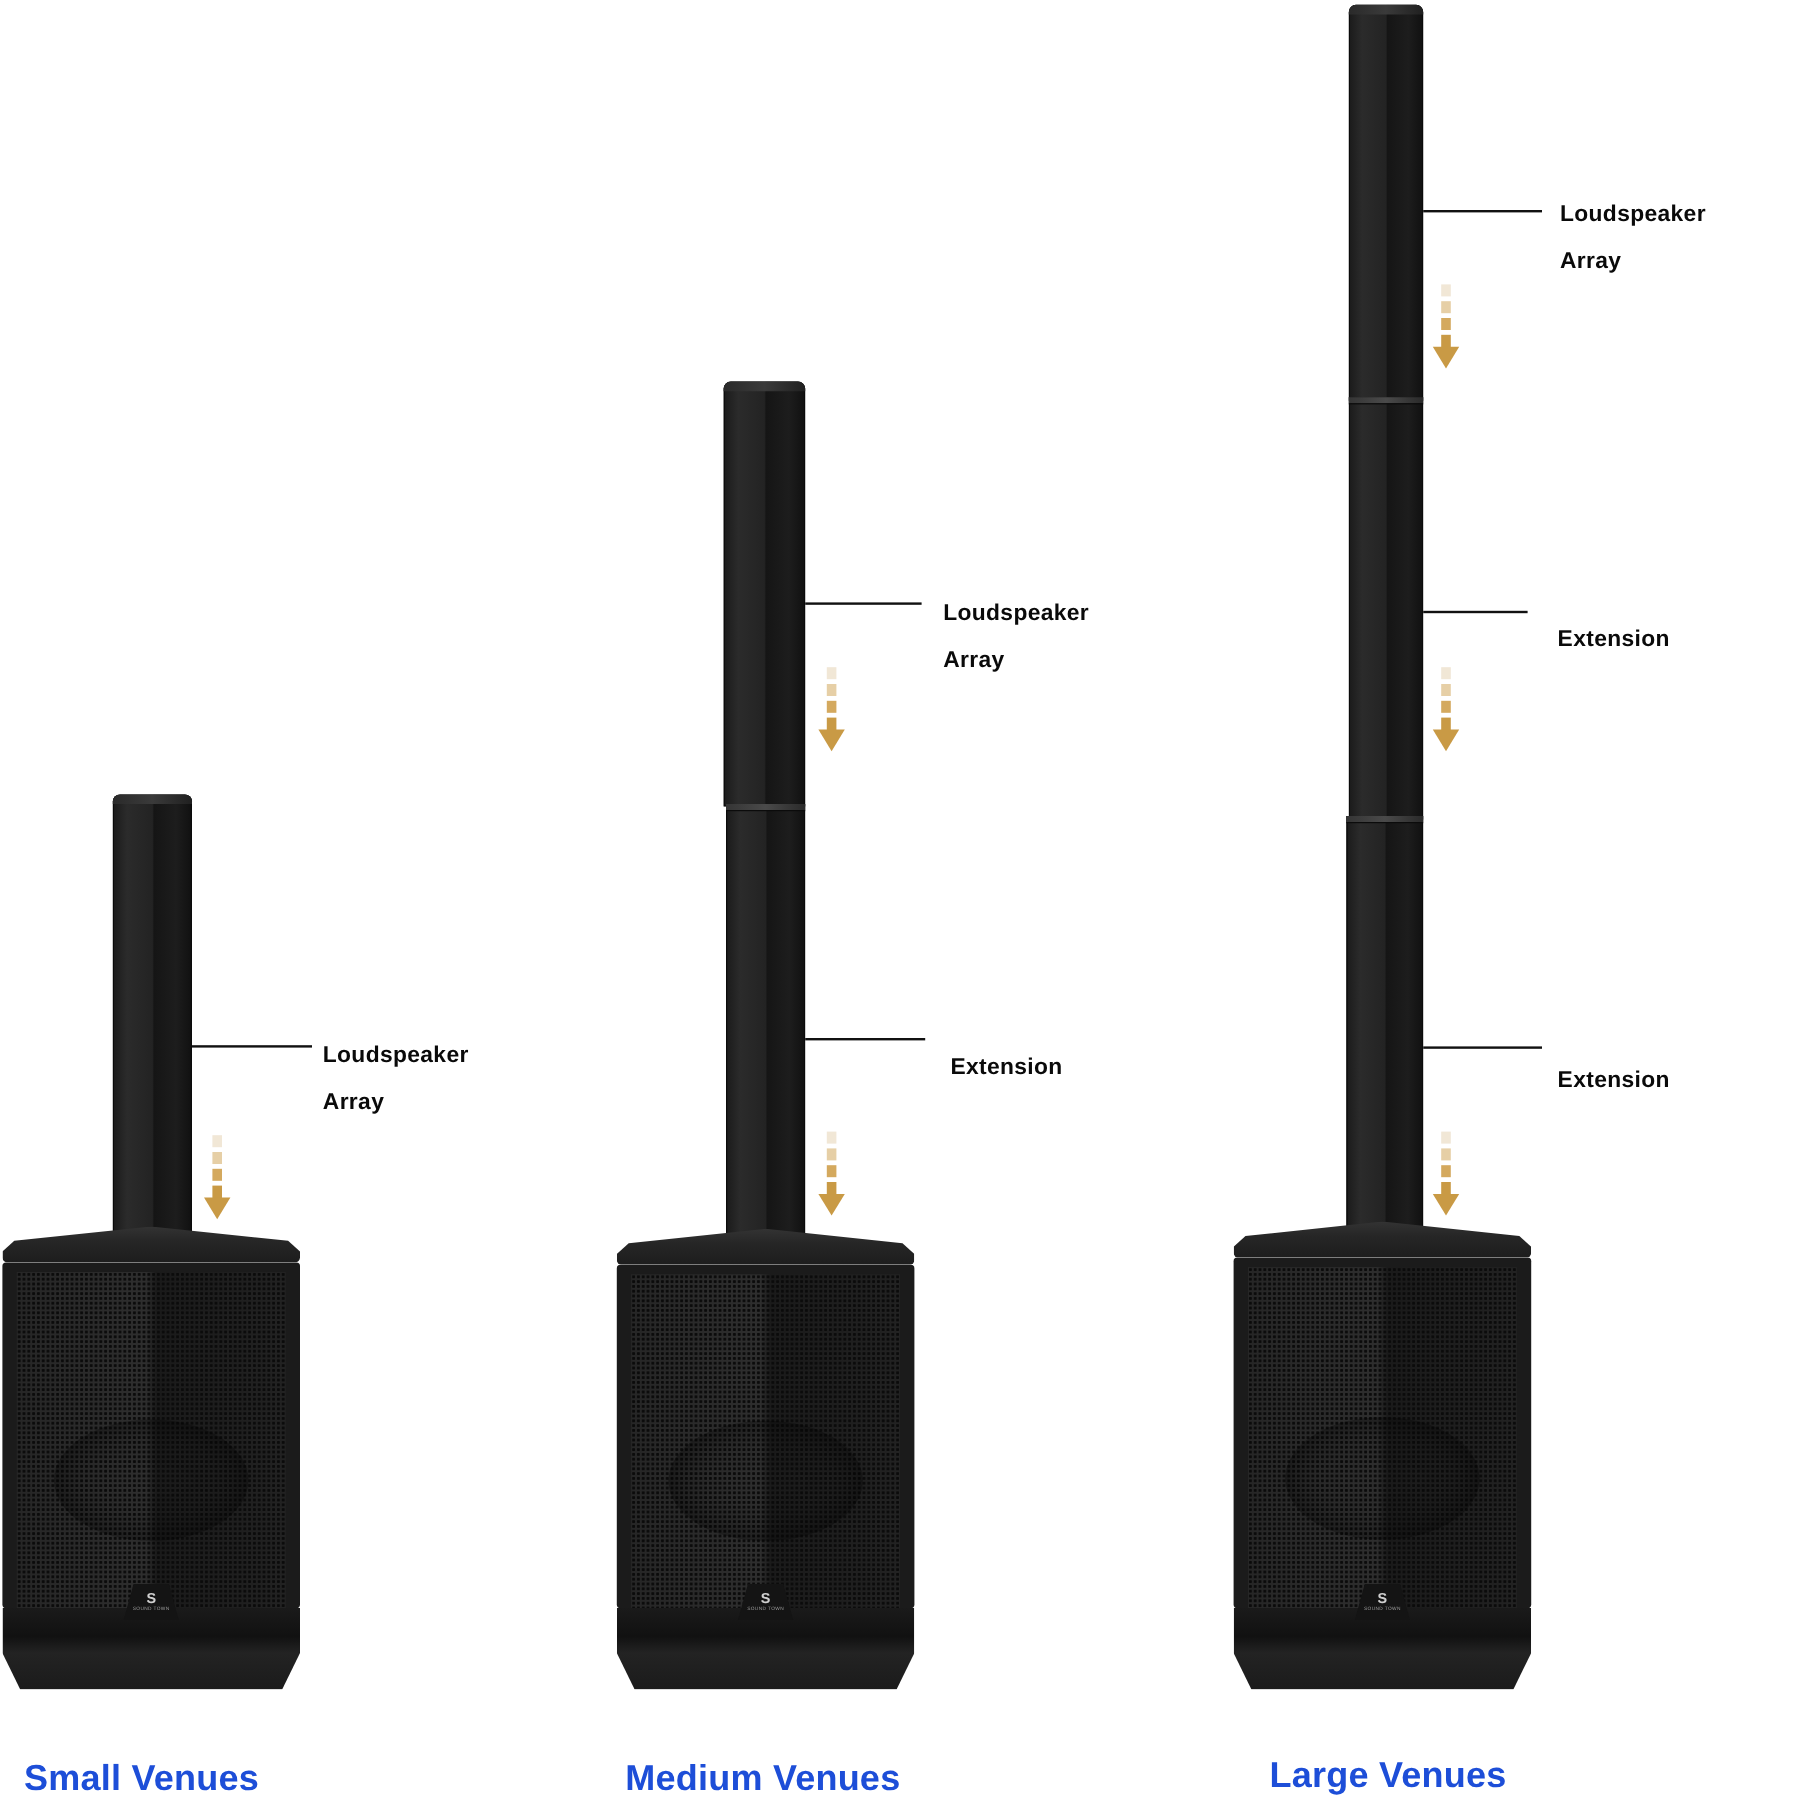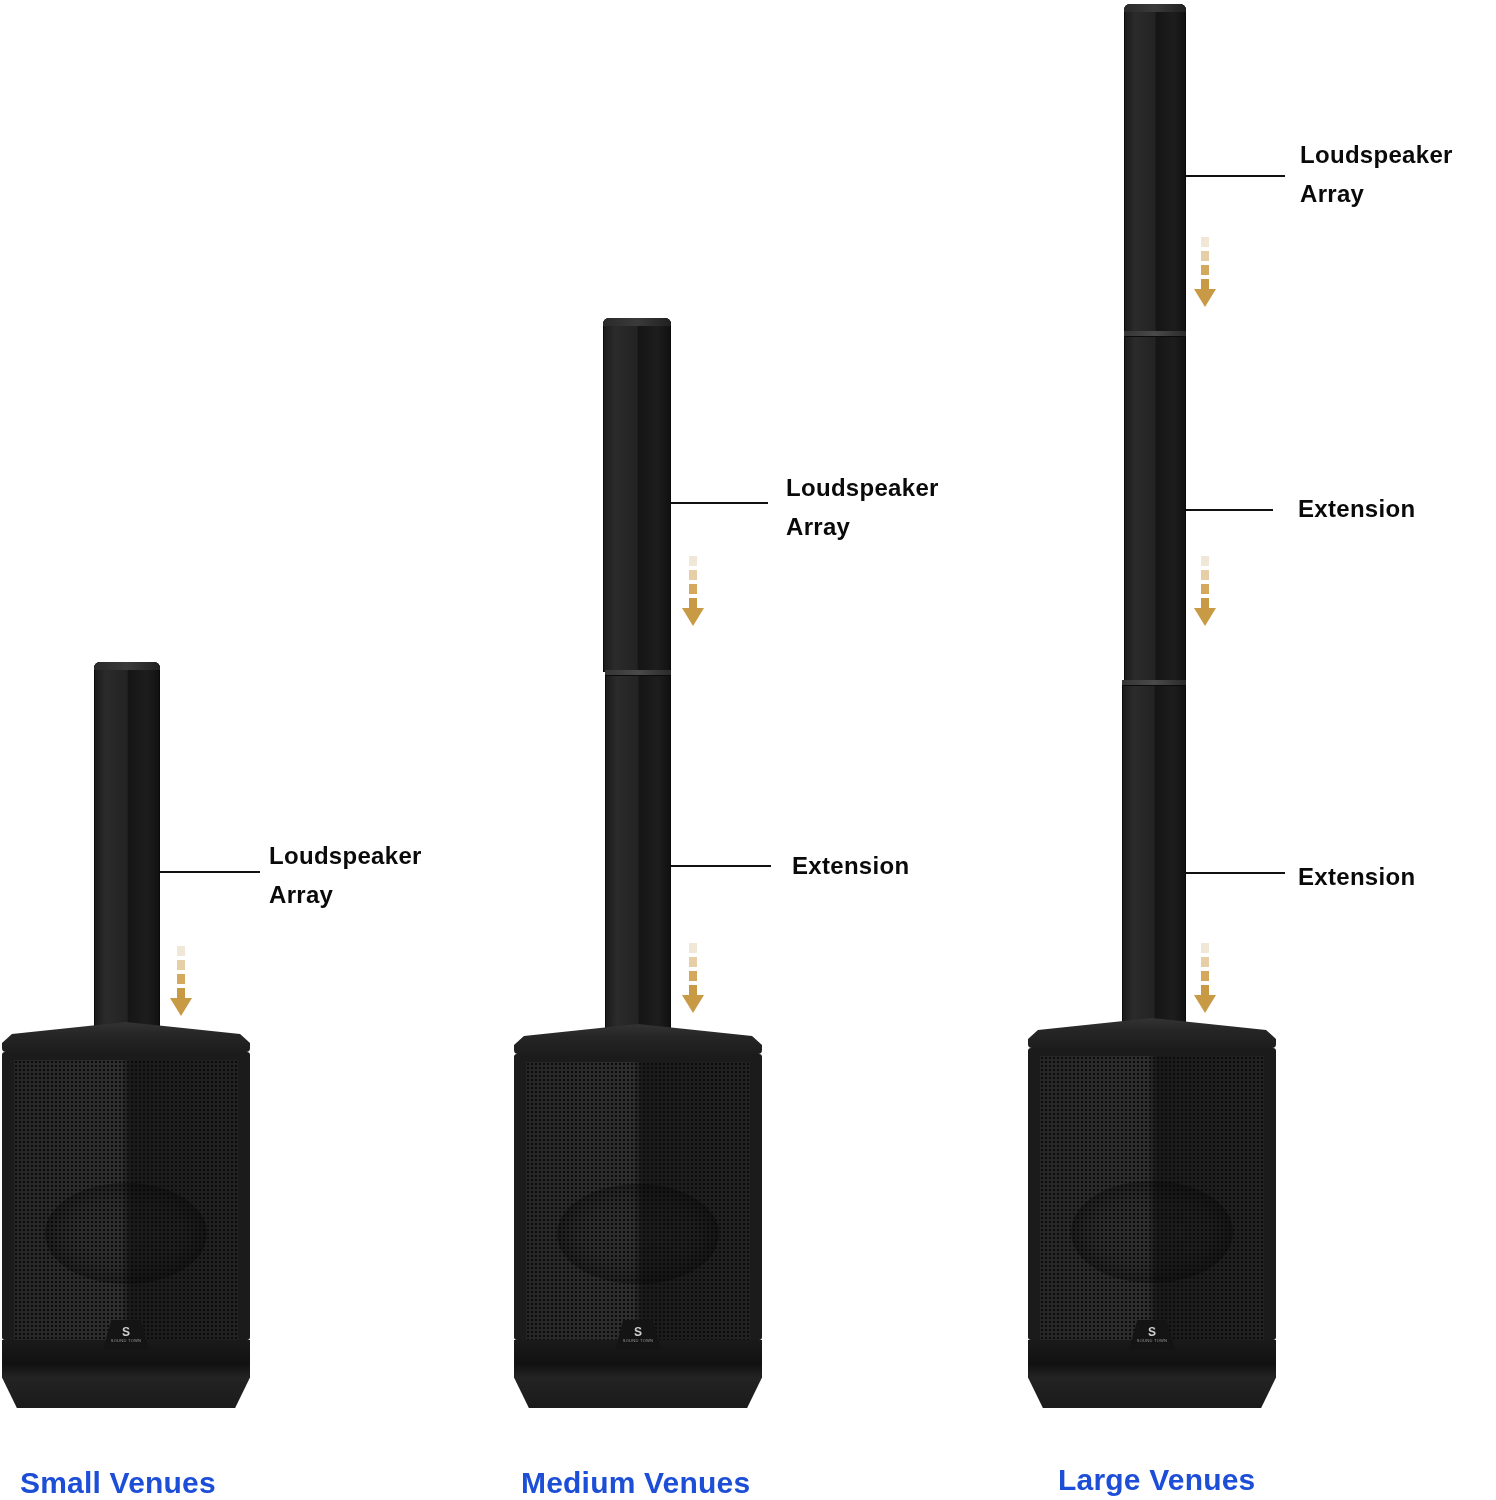--- a/index.html
+++ b/index.html
@@ -34,21 +34,21 @@
                 background:linear-gradient(180deg,#1a1a1a 0%,#111 35%,#232323 55%,#1b1b1b 100%);
                 clip-path:polygon(0 0,100% 0,100% 55%,94% 100%,6% 100%,0 55%); }
   .base .logo { position:absolute; left:50%; bottom:58px; width:46px; height:30px; margin-left:-23px;
                 background:#141414; clip-path:polygon(18% 0,82% 0,100% 100%,0 100%);
                 display:flex; flex-direction:column; align-items:center; justify-content:center; }
   .base .logo .mark { color:#cfcfcf; font-size:12px; font-weight:bold; line-height:12px; }
   .base .logo .brand { color:#9a9a9a; font-size:4px; letter-spacing:0.3px; line-height:6px; }
 
   
   .leader { position:absolute; height:2px; background:#111; }
-  .label { position:absolute; color:#0a0a0a; font-weight:bold; font-size:24px; line-height:39px; letter-spacing:0.3px; }
+  .label { position:absolute; color:#0a0a0a; font-weight:bold; font-size:19px; line-height:39px; letter-spacing:0.3px;margin-top:24px; }
   .caption { position:absolute; color:#1d4ed8; font-weight:bold; font-size:30px; line-height:36px; letter-spacing:0.2px; }
 
   
   .arrow { position:absolute; width:22px; height:74px; }
   .arrow .d { position:absolute; left:7px; width:8px; height:10px; }
   .arrow .d1 { top:0; background:#f1e7d6; }
   .arrow .d2 { top:14px; background:#e6cfa6; }
   .arrow .d3 { top:28px; background:#d4a95e; }
   .arrow .shaft { position:absolute; left:7px; top:42px; width:8px; height:12px; background:#c99a45; }
   .arrow .head { position:absolute; left:0; top:52px; width:0; height:0;

